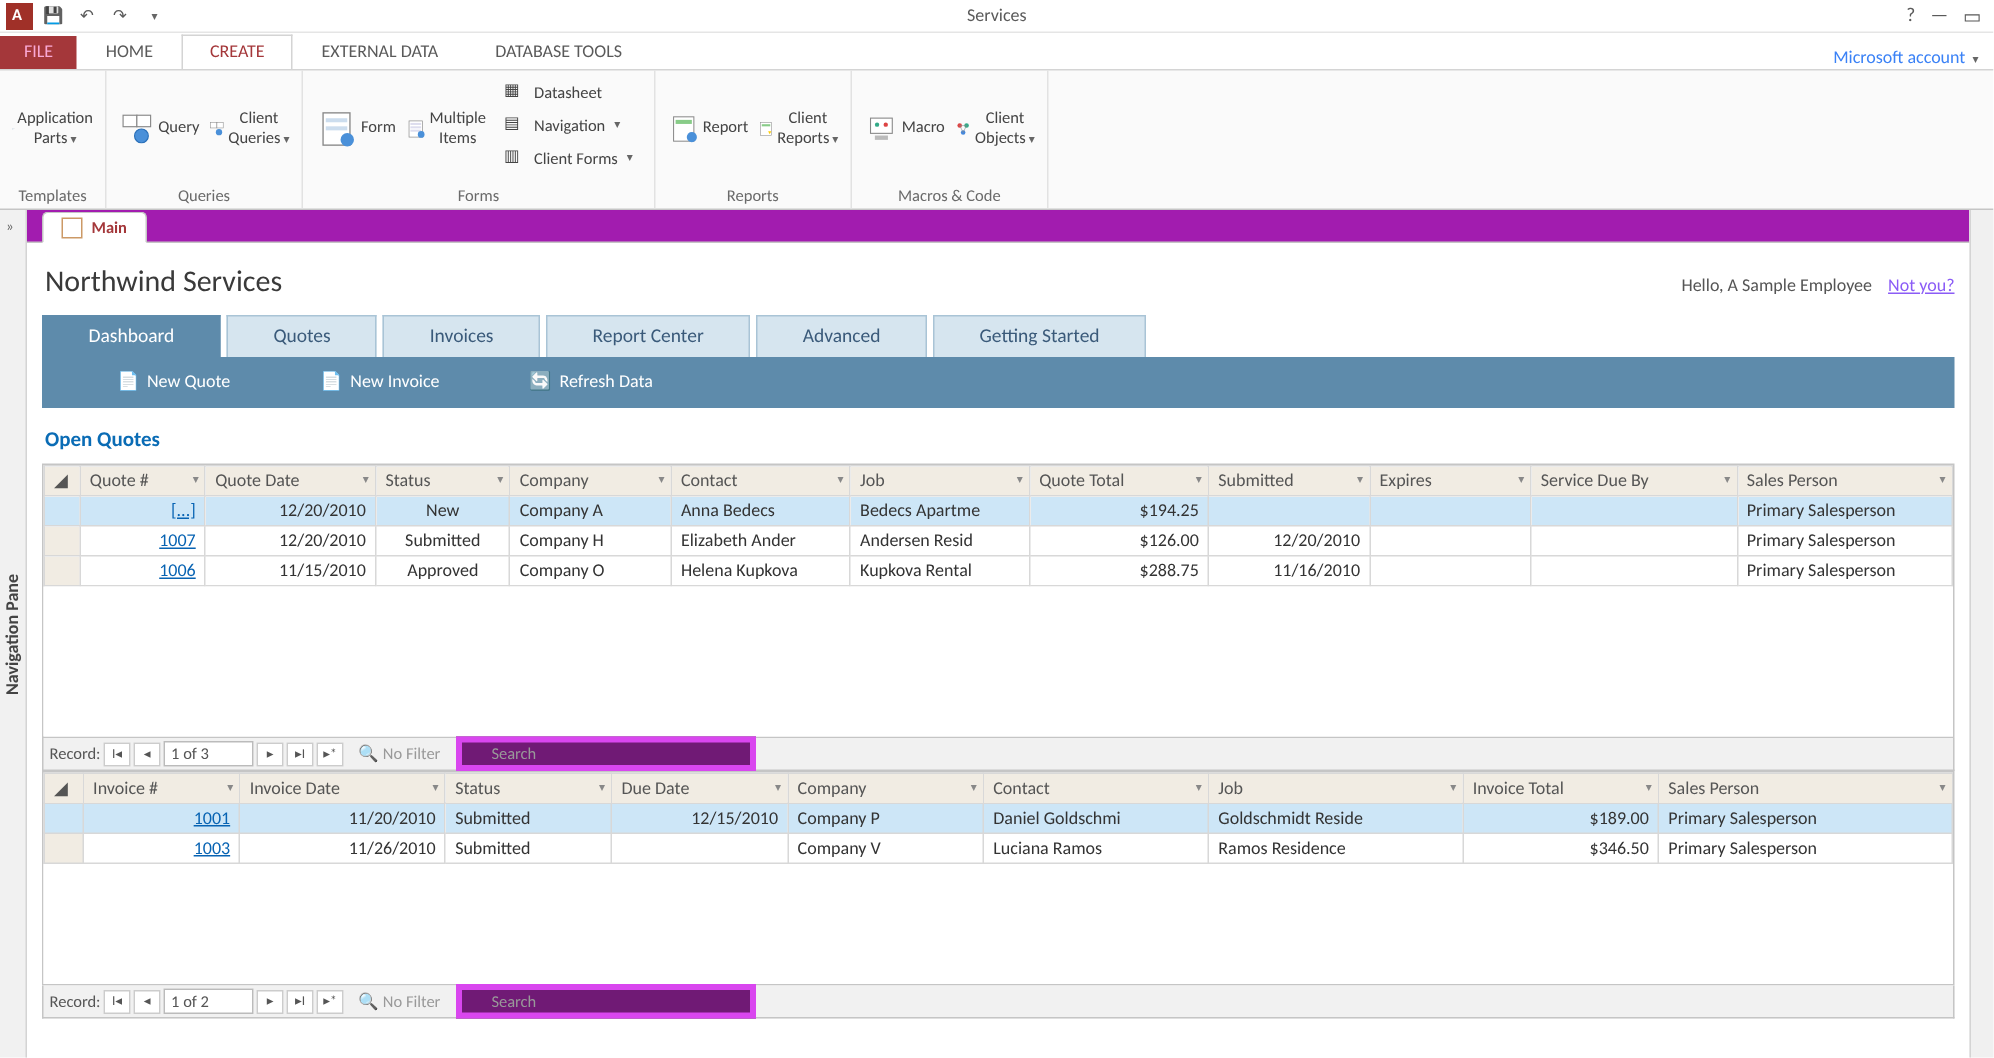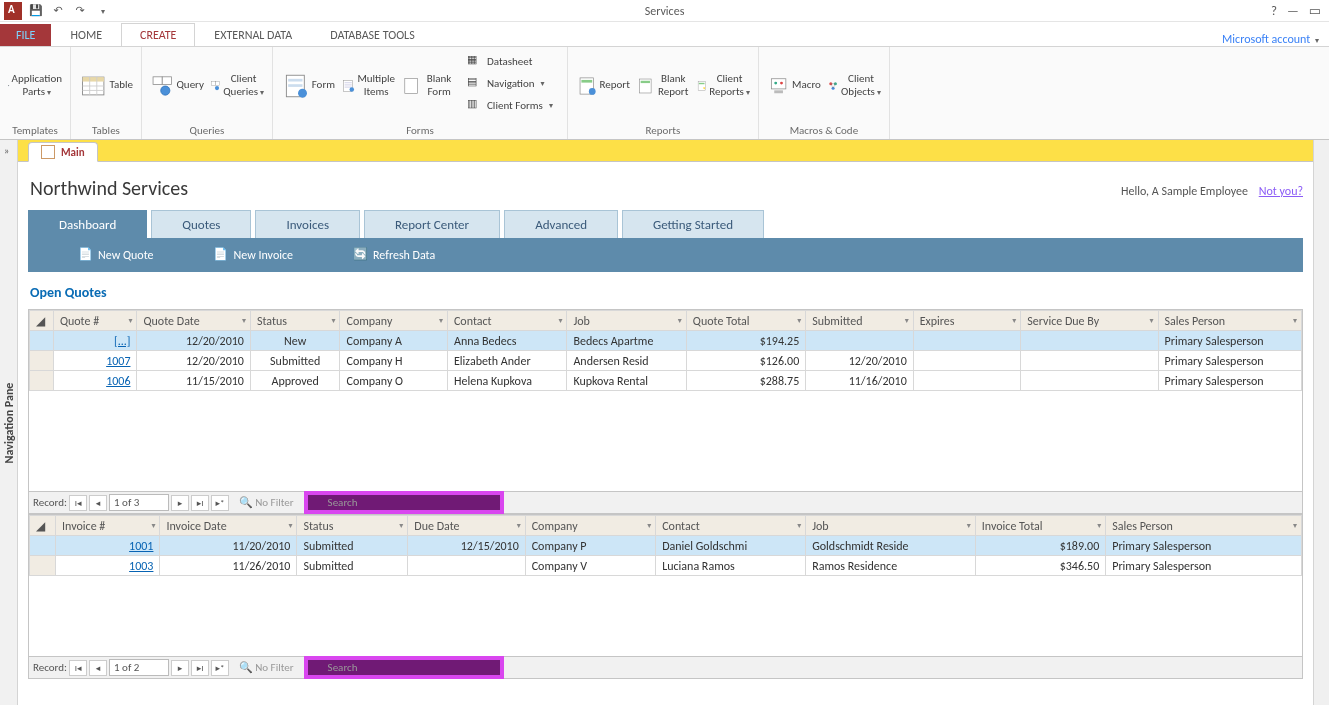--- a/index.html
+++ b/index.html
@@ -10,21 +10,21 @@
   .tb-left { display: flex; align-items: center; gap: 6px; padding-left: 4px; }
   .app-icon { width: 18px; height: 18px; background: #a03028; display: inline-block; position: relative; }
   .app-icon::after { content: "A"; color: #fff; font-size: 11px; font-weight: bold; position: absolute; left: 4px; top: 1px; }
   .qat-btn { width: 16px; height: 16px; display: inline-flex; align-items: center; justify-content: center; color: #5a5a5a; font-size: 11px; cursor: pointer; }
   .tb-center { position: absolute; left: 50%; transform: translateX(-50%); color: #5a5a5a; }
   .tb-right { margin-left: auto; display: flex; align-items: center; gap: 10px; padding-right: 8px; color: #5a5a5a; }
   .tb-right span { cursor: pointer; font-size: 13px; }
   
   
   .ribbon-tabs { height: 24px; display: flex; align-items: flex-end; background: #fff; padding-left: 0; }
-  .file-tab { background: #a4373a; color: #7dd3fc; padding: 4px 16px 4px 16px; font-size: 12px; cursor: pointer; }
+  .file-tab { background: #a4373a; color: #f9a8d4; padding: 4px 16px 4px 16px; font-size: 12px; cursor: pointer; }
   .rtab { padding: 4px 18px; color: #5a5a5a; cursor: pointer; border: 1px solid transparent; border-bottom: none; }
   .rtab.active { color: #a4373a; border-color: #d4d4d4; background: #fff; }
   .account-area { margin-left: auto; padding-right: 10px; color: #3b82f6; font-size: 12px; }
   
   
   .ribbon { height: 94px; border-top: 1px solid #d4d4d4; border-bottom: 1px solid #c5c5c5; display: flex; background: #fafafa; }
   .rgroup { border-right: 1px solid #e2e2e2; display: flex; flex-direction: column; align-items: center; }
   .rgroup-btns { display: flex; padding: 2px 6px 0 6px; gap: 2px; flex: 1; }
   .rgroup-label { font-size: 11px; color: #6a6a6a; text-align: right; padding: 2px 6px; white-space: nowrap; }
   .bigbtn { display: flex; flex-direction: row; align-items: center; width: 58px; padding: 2px; cursor: pointer; gap: 2px; }
@@ -37,21 +37,21 @@
   
   svg.ic-svg { width: 100%; height: 100%; }
   
   
   .content { position: absolute; top: 140px; left: 0; right: 0; bottom: 0; display: flex; }
   .navpane-collapsed { width: 18px; background: #f1f1f1; border-right: 1px solid #d4d4d4; position: relative; cursor: pointer; }
   .navpane-collapsed .chevron { position: absolute; top: 4px; left: 4px; font-size: 10px; color: #666; }
   .navpane-collapsed .vtxt { writing-mode: vertical-rl; transform: rotate(180deg); font-size: 12px; font-weight: bold; color: #444; position: absolute; top: 50%; left: 50%; transform: translate(-50%, -50%) rotate(180deg); white-space: nowrap; }
   
   .doc { flex: 1; display: flex; flex-direction: column; overflow: hidden; }
-  .doc-tabs { height: 22px; display: flex; align-items: flex-end; border-bottom: 1px solid #c5c5c5; padding-left: 10px; background: #fde047; }
+  .doc-tabs { height: 22px; display: flex; border-bottom: 1px solid #c5c5c5; padding-left: 10px; background: #a21caf; }
   .doc-tab { background: #fff; border: 1px solid #c5c5c5; border-bottom-color: #fff; padding: 2px 12px; border-radius: 4px 4px 0 0; display: flex; align-items: center; gap: 6px; font-size: 11px; color: #a4373a; cursor: pointer; position: relative; top: 1px; }
   .doc-tab .ticon { width: 14px; height: 14px; background: #fff; border: 1px solid #c96; display: inline-block; }
   
   .form-body { flex: 1; background: #fff; overflow: auto; padding: 8px 10px 0 10px; display: flex; flex-direction: column; }
   .form-header { display: flex; align-items: baseline; justify-content: space-between; padding: 6px 0 10px 2px; }
   .form-title { font-size: 20px; color: #3a3a3a; }
   .hello { font-size: 12px; color: #555; }
   .hello a { color: #8b5cf6; text-decoration: underline; margin-left: 8px; }
   
   .formtabs { display: flex; }
@@ -126,38 +126,20 @@
               <rect x="6" y="18" width="8" height="8" fill="#cde"></rect>
             </svg>
           </div>
         <div class="lbl"><span>Application
 Parts</span><span class="caret"></span></div>
       </div>
     </div>
     <div class="rgroup-label">Templates</div>
   </div>
 
-  <div class="rgroup">
-    <div class="rgroup-btns">
-      <div class="bigbtn">
-        <div class="ic">
-            <svg class="ic-svg" viewBox="0 0 32 32">
-              <rect x="4" y="6" width="24" height="20" fill="#fff" stroke="#888"></rect>
-              <rect x="4" y="6" width="24" height="5" fill="#e8d8a8"></rect>
-              <line x1="12" y1="6" x2="12" y2="26" stroke="#ccc"></line>
-              <line x1="20" y1="6" x2="20" y2="26" stroke="#ccc"></line>
-              <line x1="4" y1="16" x2="28" y2="16" stroke="#ccc"></line>
-              <line x1="4" y1="21" x2="28" y2="21" stroke="#ccc"></line>
-            </svg>
-          </div>
-        <div class="lbl">Table</div>
-      </div>
-    </div>
-    <div class="rgroup-label">Tables</div>
-  </div>
 
   <div class="rgroup">
     <div class="rgroup-btns">
       <div class="bigbtn">
         <div class="ic">
             <svg class="ic-svg" viewBox="0 0 32 32">
               <rect x="4" y="4" width="12" height="10" fill="#fff" stroke="#888"></rect>
               <rect x="16" y="4" width="12" height="10" fill="#fff" stroke="#888"></rect>
               <circle cx="20" cy="22" r="6" fill="#4a90d9" stroke="#2a70b9"></circle>
             </svg>
@@ -198,29 +180,20 @@
               <rect x="6" y="4" width="20" height="24" fill="#fff" stroke="#888"></rect>
               <rect x="8" y="7" width="16" height="3" fill="#dde"></rect>
               <rect x="8" y="12" width="16" height="3" fill="#dde"></rect>
               <rect x="8" y="17" width="16" height="3" fill="#dde"></rect>
               <circle cx="24" cy="24" r="5" fill="#4a90d9"></circle>
             </svg>
           </div>
         <div class="lbl">Multiple
 Items</div>
       </div>
-      <div class="bigbtn">
-        <div class="ic">
-            <svg class="ic-svg" viewBox="0 0 32 32">
-              <rect x="6" y="4" width="20" height="24" fill="#fff" stroke="#888"></rect>
-            </svg>
-          </div>
-        <div class="lbl">Blank
-Form</div>
-      </div>
       <div class="menubtn-col">
         <div class="smallbtn">
             <span class="ic">▦</span>
             <span>Datasheet</span>
           </div>
         <div class="smallbtn caret">
             <span class="ic">▤</span>
             <span>Navigation</span>
           </div>
         <div class="smallbtn caret">
@@ -236,30 +209,20 @@
     <div class="rgroup-btns">
       <div class="bigbtn">
         <div class="ic">
             <svg class="ic-svg" viewBox="0 0 32 32">
               <rect x="6" y="4" width="20" height="24" fill="#fff" stroke="#888"></rect>
               <rect x="8" y="7" width="16" height="4" fill="#8c8"></rect>
               <circle cx="24" cy="24" r="5" fill="#4a90d9"></circle>
             </svg>
           </div>
         <div class="lbl">Report</div>
-      </div>
-      <div class="bigbtn">
-        <div class="ic">
-            <svg class="ic-svg" viewBox="0 0 32 32">
-              <rect x="6" y="4" width="20" height="24" fill="#fff" stroke="#888"></rect>
-              <rect x="8" y="7" width="16" height="4" fill="#8c8"></rect>
-            </svg>
-          </div>
-        <div class="lbl">Blank
-Report</div>
       </div>
       <div class="bigbtn">
         <div class="ic">
             <svg class="ic-svg" viewBox="0 0 32 32">
               <rect x="6" y="4" width="20" height="24" fill="#fff" stroke="#888"></rect>
               <rect x="8" y="7" width="16" height="4" fill="#8c8"></rect>
               <path d="M20 20 l3 6 l3-6" fill="#fc0"></path>
             </svg>
           </div>
         <div class="lbl"><span>Client

